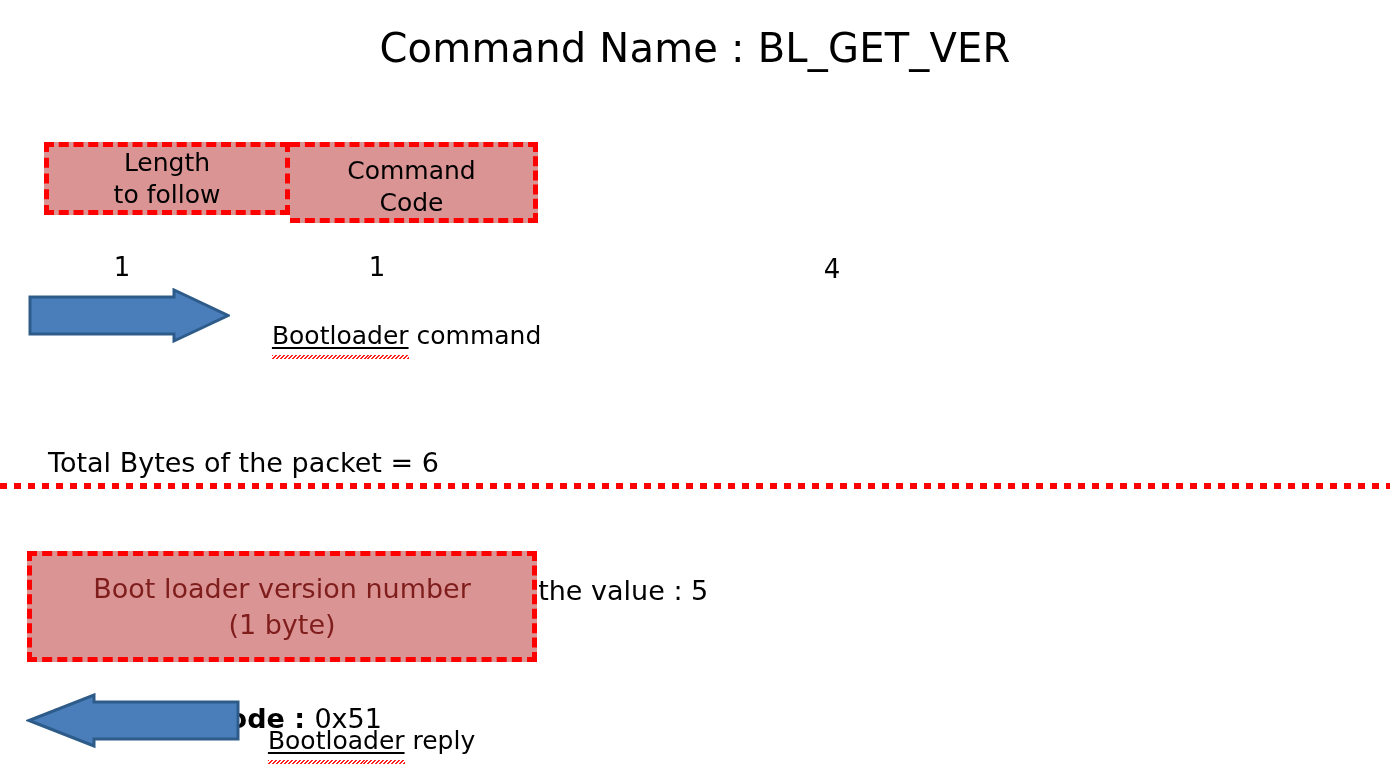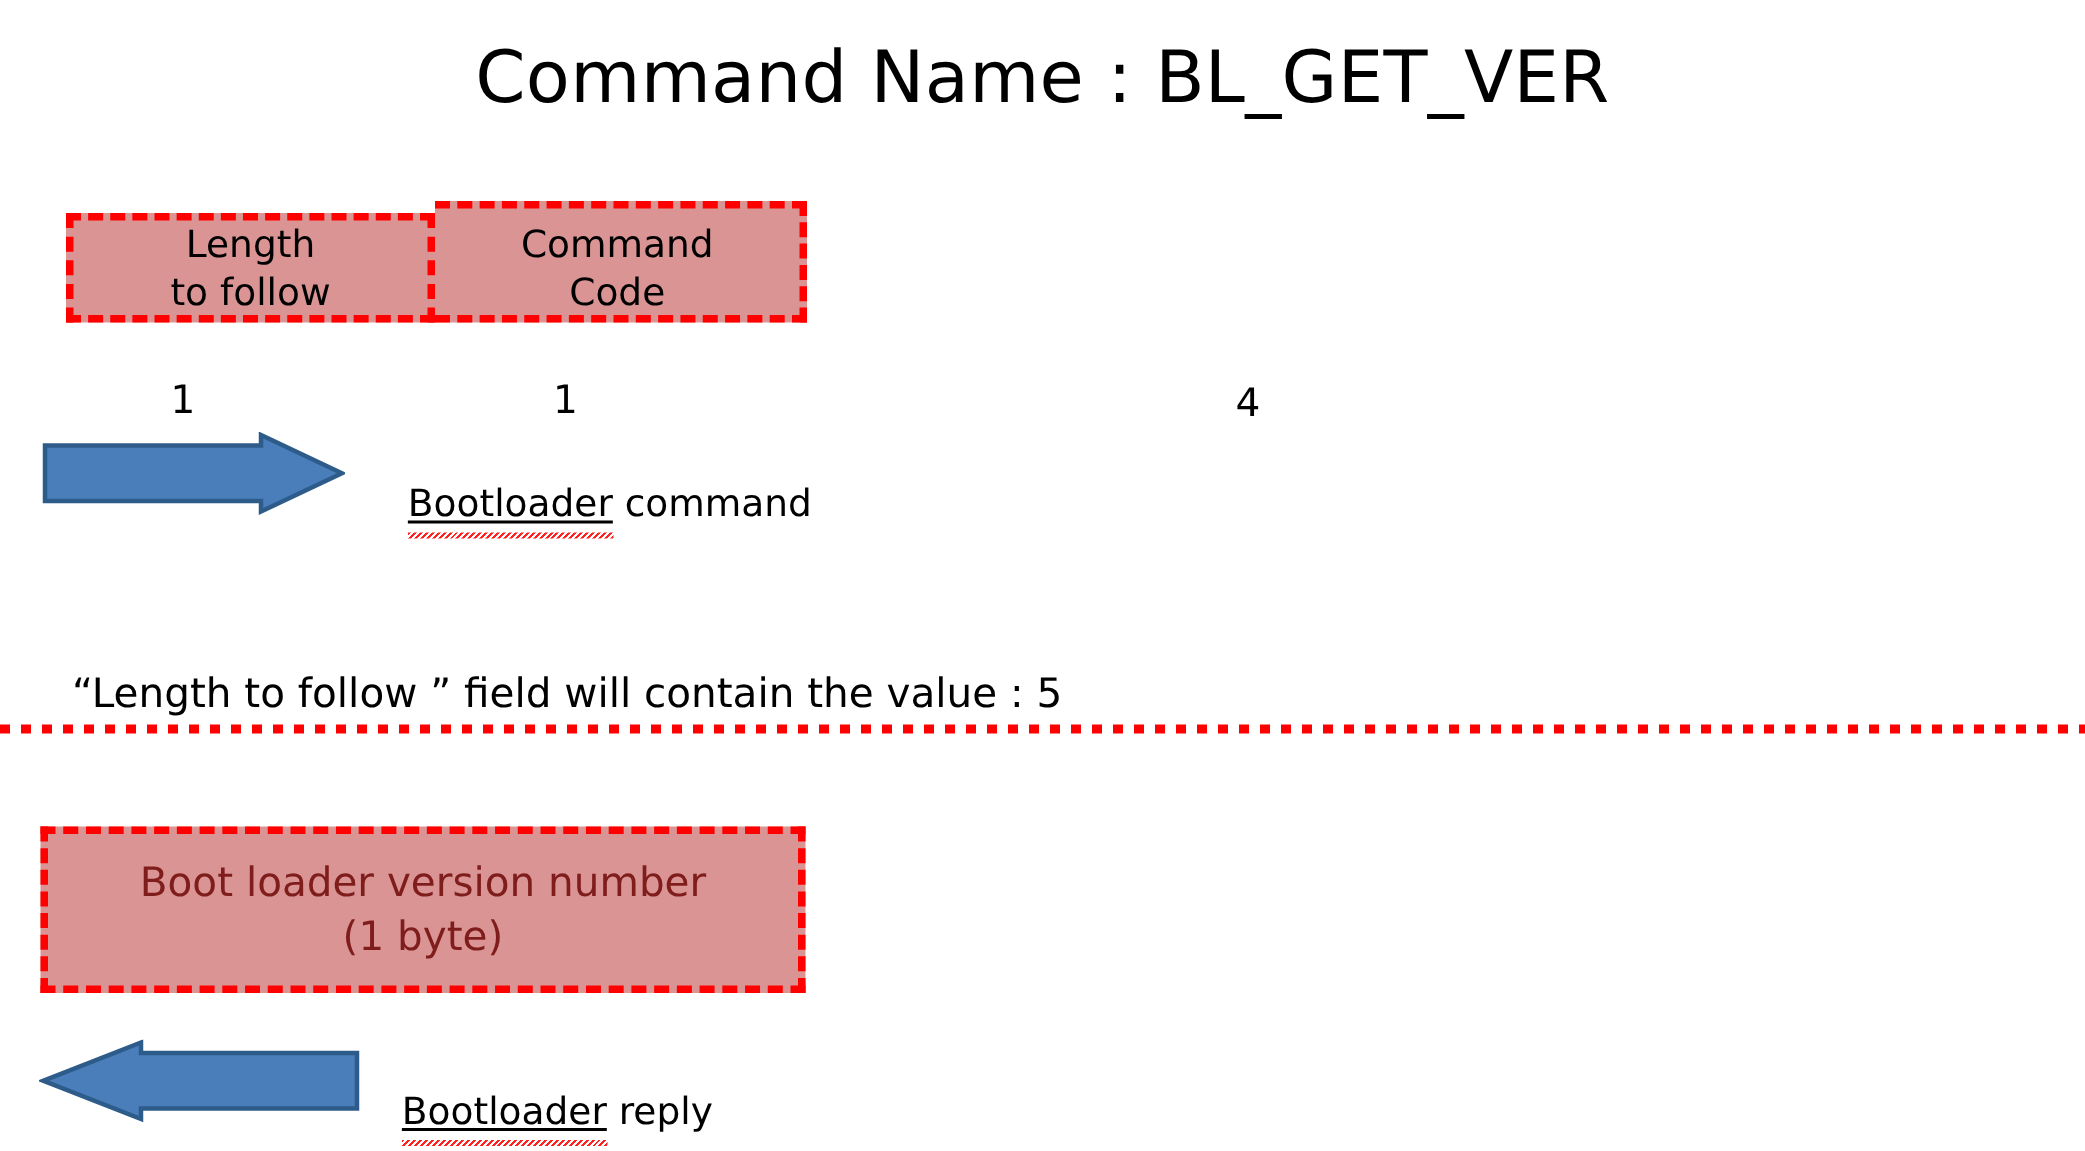--- a/index.html
+++ b/index.html
@@ -18,35 +18,35 @@
     -webkit-font-smoothing: antialiased;
   }
 
   
   .title {
     position: absolute;
     left: 0;
     top: 26px;
     width: 1390px;
     text-align: center;
-    font-size: 48px;
+    font-size: 40px;
     font-weight: 400;
     letter-spacing: 0.2px;
     line-height: 1.1;
     white-space: pre;
   }
 
   
   .packet-row {
     position: absolute;
     left: 27px;
     top: 142px;
     height: 73px;
     display: flex;
-    align-items: flex-end;
+    align-items: flex-start;
     padding-left: 17px;
   }
   .field {
     background: #db9494;
     border: 5px dashed #ff0000;
     box-sizing: border-box;
     display: flex;
     align-items: center;
     justify-content: center;
     text-align: center;
@@ -171,20 +171,21 @@
 <div class="bytecount bc-3">4</div>
 
 <svg class="arrow arrow-right" viewBox="0 0 202 56" xmlns="http://www.w3.org/2000/svg">
   <polygon points="2,9 146,9 146,2 200,27.5 146,53 146,46 2,46" fill="#4a7ebb" stroke="#2e5c8a" stroke-width="3" stroke-linejoin="miter"></polygon>
 </svg>
 <div class="arrow-caption cap-cmd">
   <span class="misspelled">Bootloader</span><span> command</span>
 </div>
 
 <div class="notes">
+  <span class="line">Total Bytes of the packet = 6</span>
   <span class="line">“Length to follow ” field will contain the value : 5</span>
   <span class="line"><b>Command Code : </b><span>0x51</span></span>
 </div>
 
 <div class="divider"></div>
 
 <div class="reply-box">Boot loader version number
 (1 byte)</div>
 
 <svg class="arrow arrow-left" viewBox="0 0 214 56" xmlns="http://www.w3.org/2000/svg">

